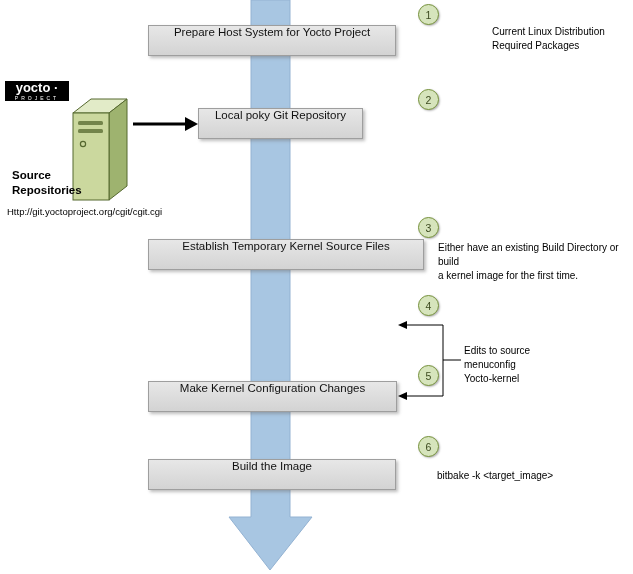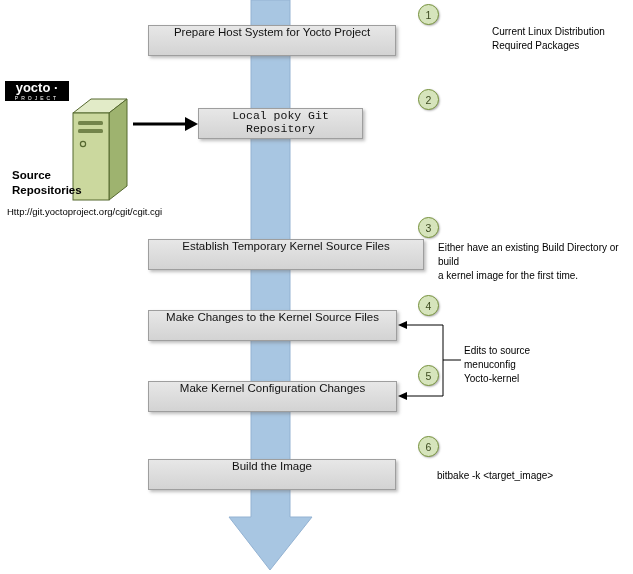--- a/index.html
+++ b/index.html
@@ -64,28 +64,25 @@
     <circle cx="18" cy="49" r="2.6" fill="none" stroke="#55682f" stroke-width="1.2"></circle>
   </svg>
 
   <div class="src-label">Source
 Repositories</div>
   <div class="src-url">Http://git.yoctoproject.org/cgit/cgit.cgi</div>
 
   <div class="step-box" style="left:148px; top:25px;  width:248px;">
       <span>Prepare Host System for Yocto Project</span>
     </div>
-  <div class="step-box" style="left:198px; top:108px; width:165px;font-family:Liberation Mono, monospace;">
+  <div class="step-box" style="left:198px; top:108px; width:165px;">
       <span>Local poky Git Repository</span>
     </div>
   <div class="step-box" style="left:148px; top:239px; width:276px;">
       <span>Establish Temporary Kernel Source Files</span>
-    </div>
-  <div class="step-box" style="left:148px; top:310px; width:249px;">
-      <span>Make Changes to the Kernel Source Files</span>
     </div>
   <div class="step-box" style="left:148px; top:381px; width:249px;">
       <span>Make Kernel Configuration Changes</span>
     </div>
   <div class="step-box" style="left:148px; top:459px; width:248px;">
       <span>Build the Image</span>
     </div>
 
   <div class="circle" style="left:418px; top:4px;">1</div>
   <div class="circle" style="left:418px; top:89px;">2</div>

